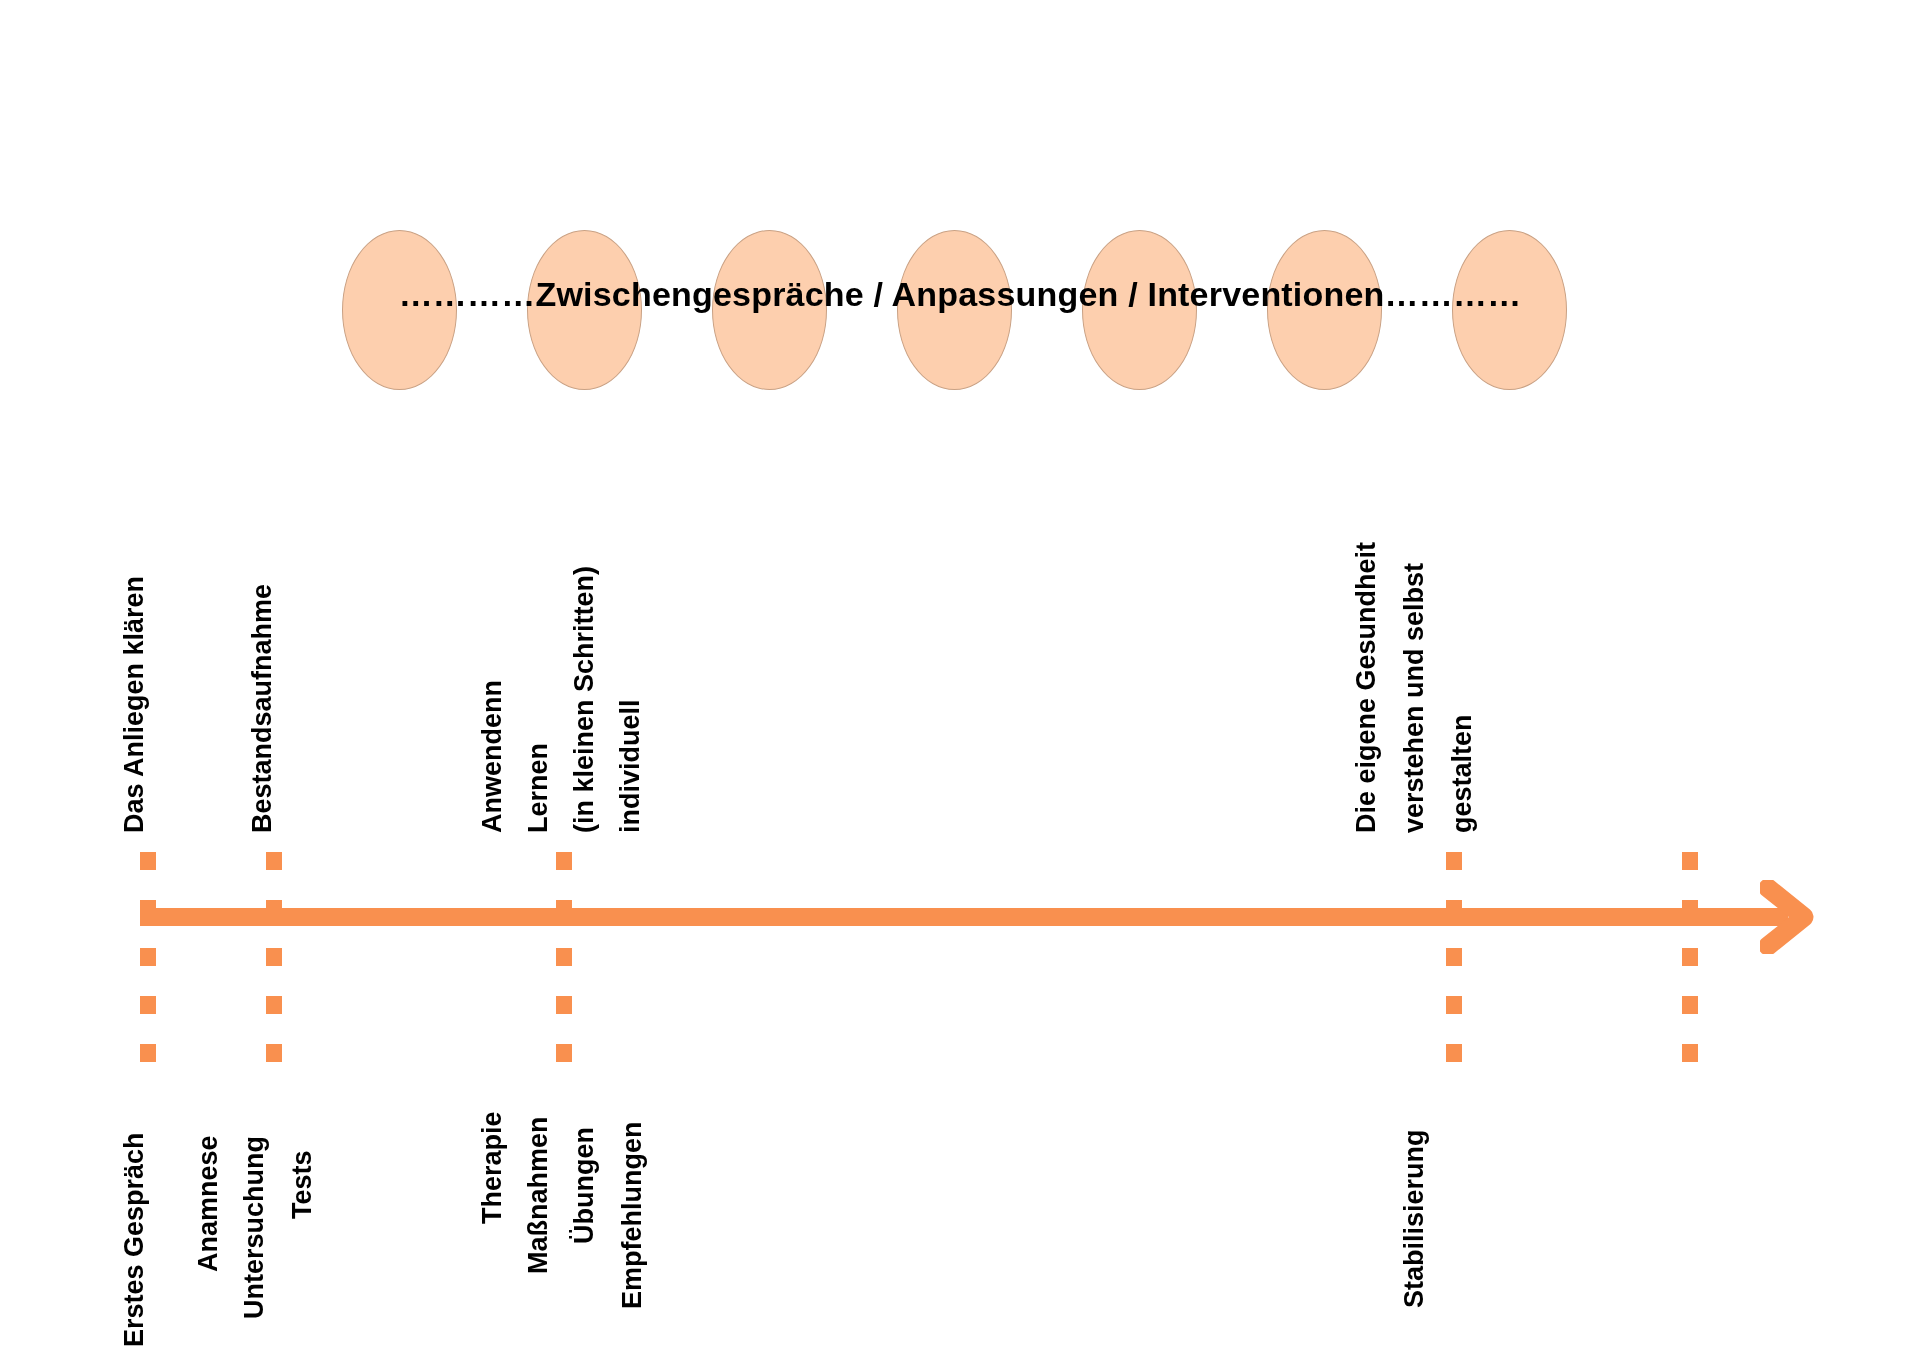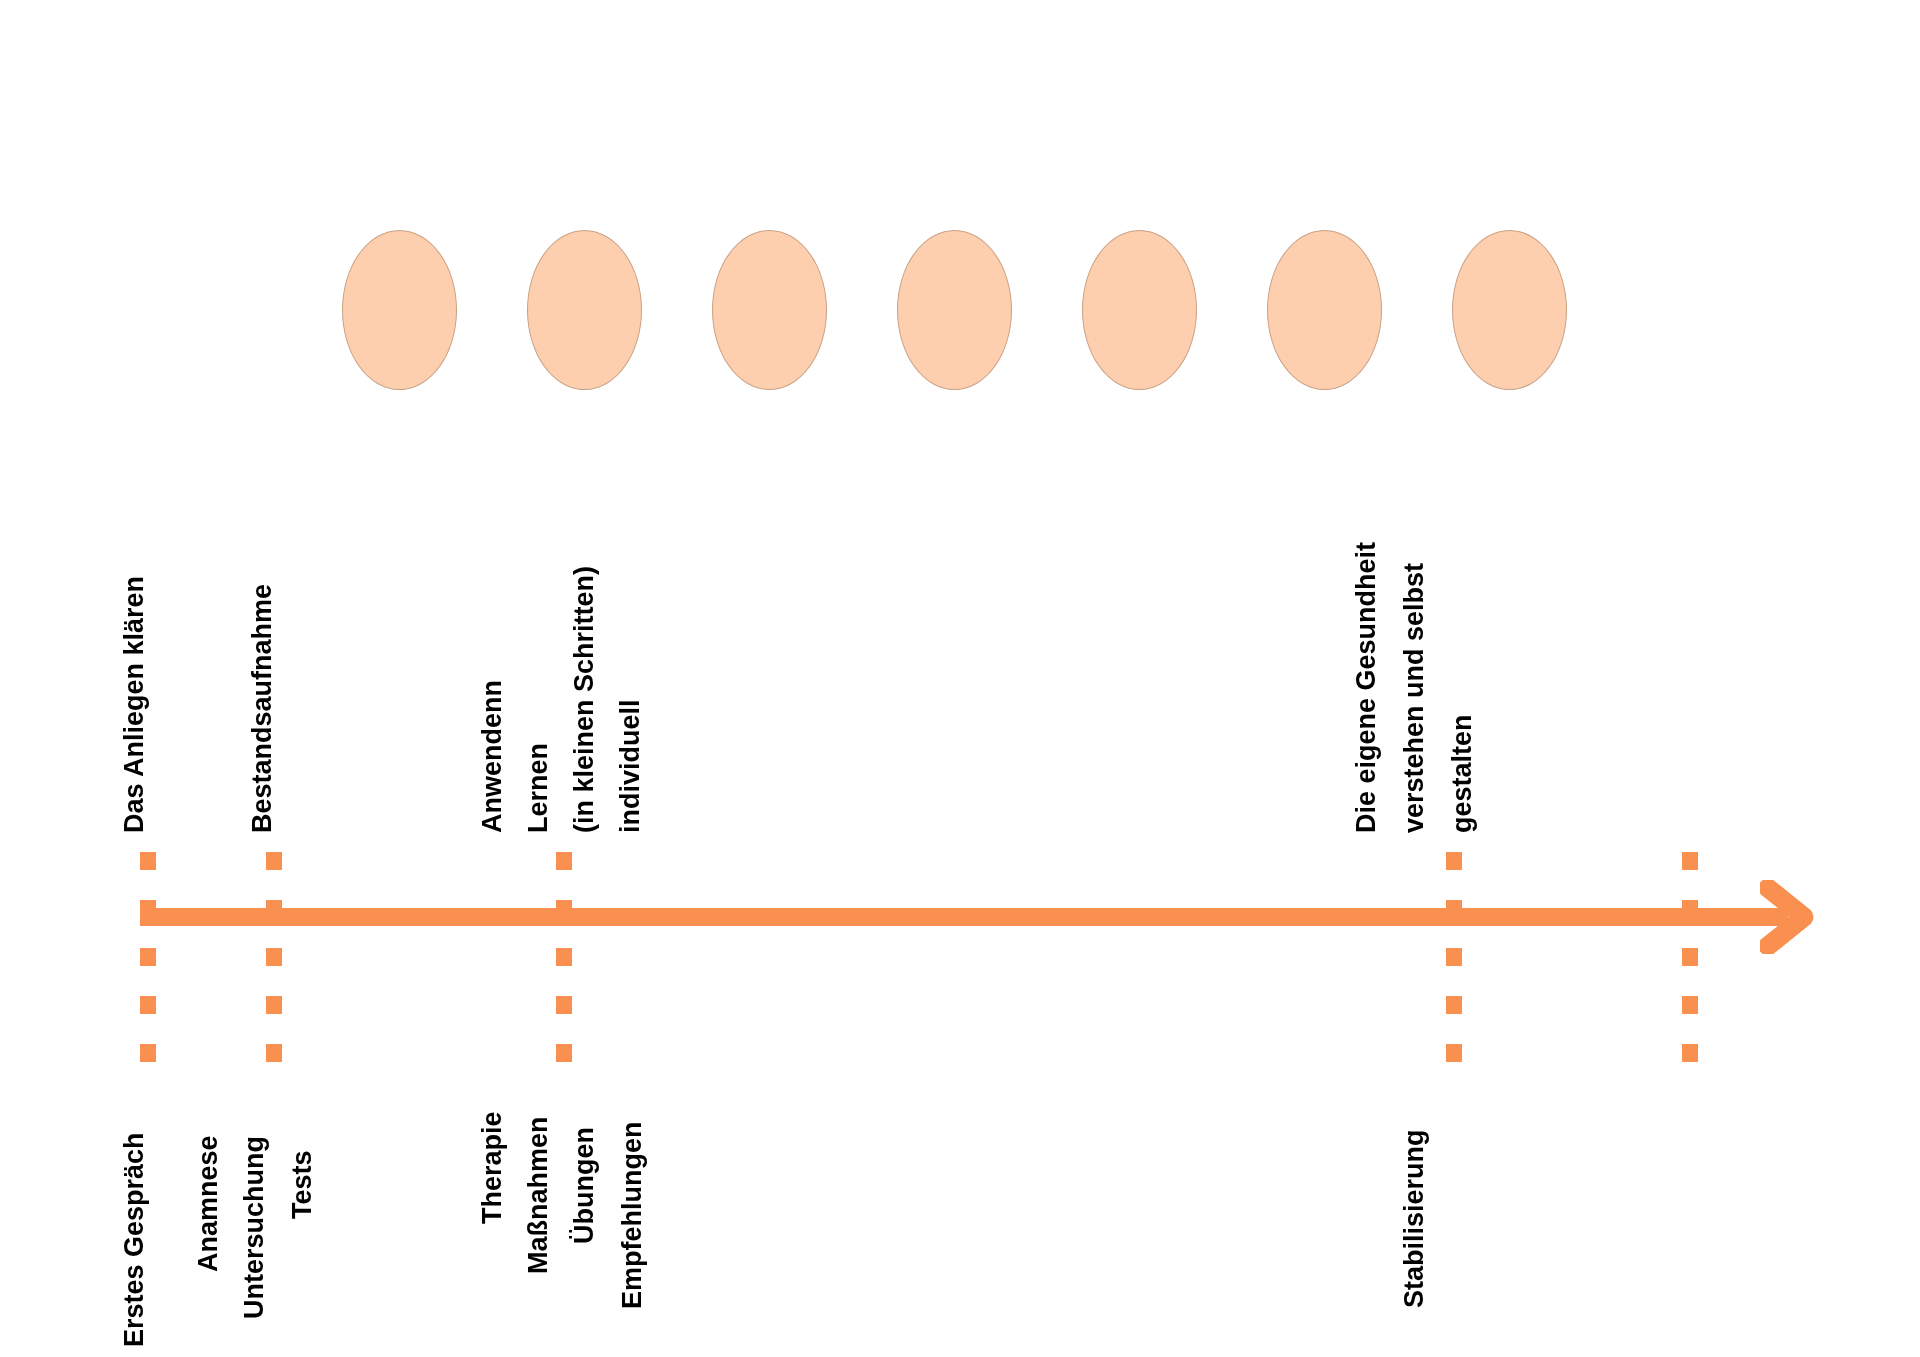--- a/index.html
+++ b/index.html
@@ -102,20 +102,21 @@
   <div class="circle-band" id="circle-band">
       <div class="phase-circle" style="left: 342px;"></div>
       <div class="phase-circle" style="left: 527px;"></div>
       <div class="phase-circle" style="left: 712px;"></div>
       <div class="phase-circle" style="left: 897px;"></div>
       <div class="phase-circle" style="left: 1082px;"></div>
       <div class="phase-circle" style="left: 1267px;"></div>
       <div class="phase-circle" style="left: 1452px;"></div>
     </div>
 
+  <div class="band-caption">…………Zwischengespräche  /  Anpassungen  /  Interventionen…………</div>
 
   <div id="labels-above">
       <div class="vlabel" style="left: 148px; top: 806px;">Das Anliegen klären</div>
       <div class="vlabel" style="left: 276px; top: 806px;">Bestandsaufnahme</div>
       <div class="vlabel" style="left: 506px; top: 806px;">Anwendenn</div>
       <div class="vlabel" style="left: 552px; top: 806px;">Lernen</div>
       <div class="vlabel" style="left: 598px; top: 806px;">(in kleinen Schritten)</div>
       <div class="vlabel" style="left: 644px; top: 806px;">individuell</div>
       <div class="vlabel" style="left: 1380px; top: 806px;">Die eigene Gesundheit</div>
       <div class="vlabel" style="left: 1428px; top: 806px;">verstehen und selbst</div>

